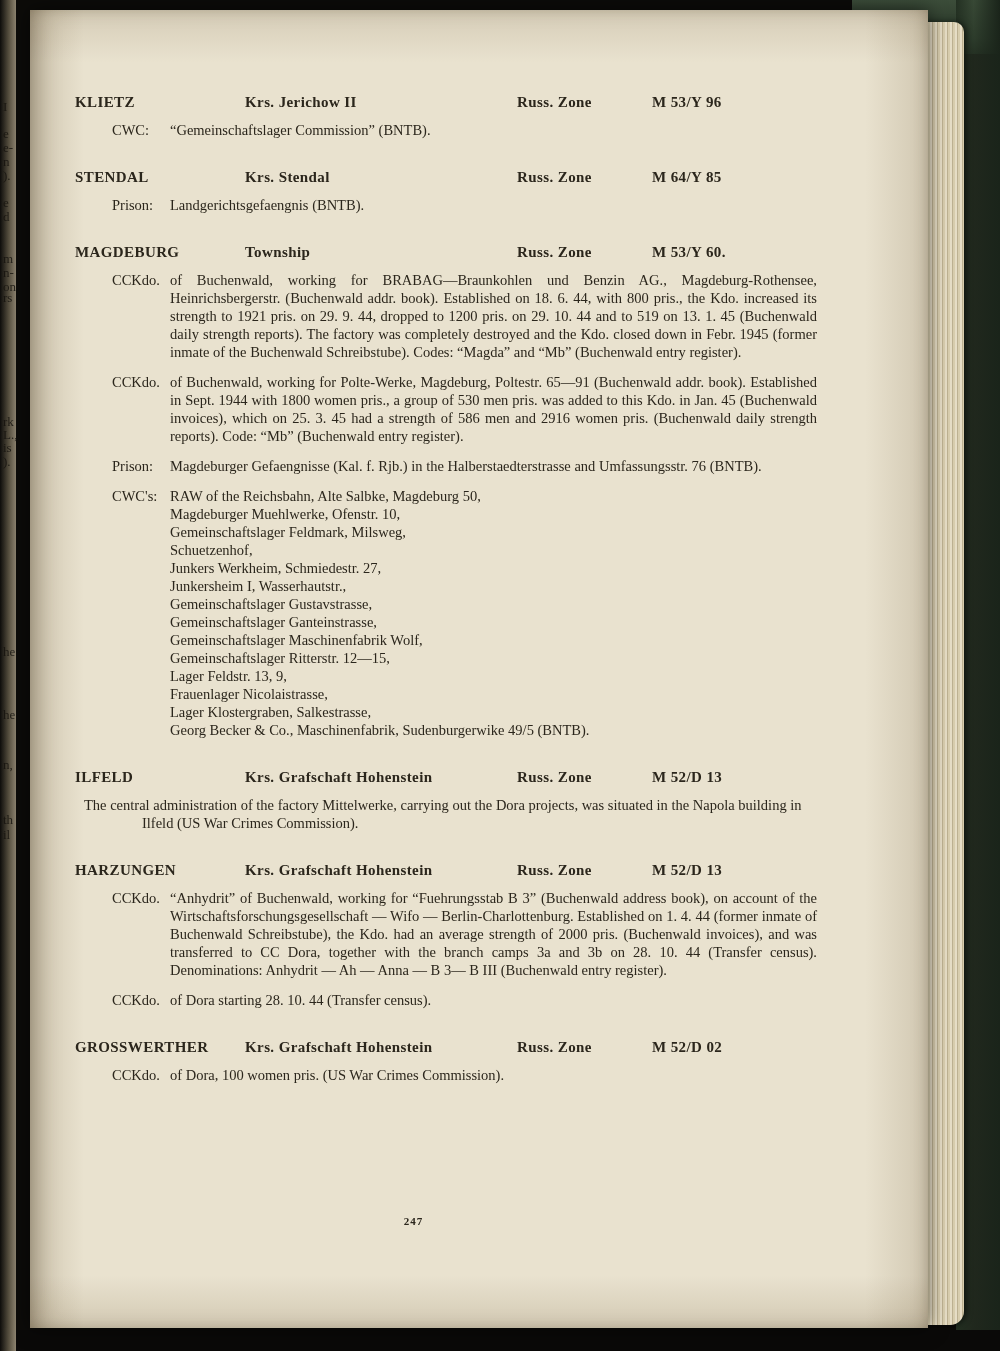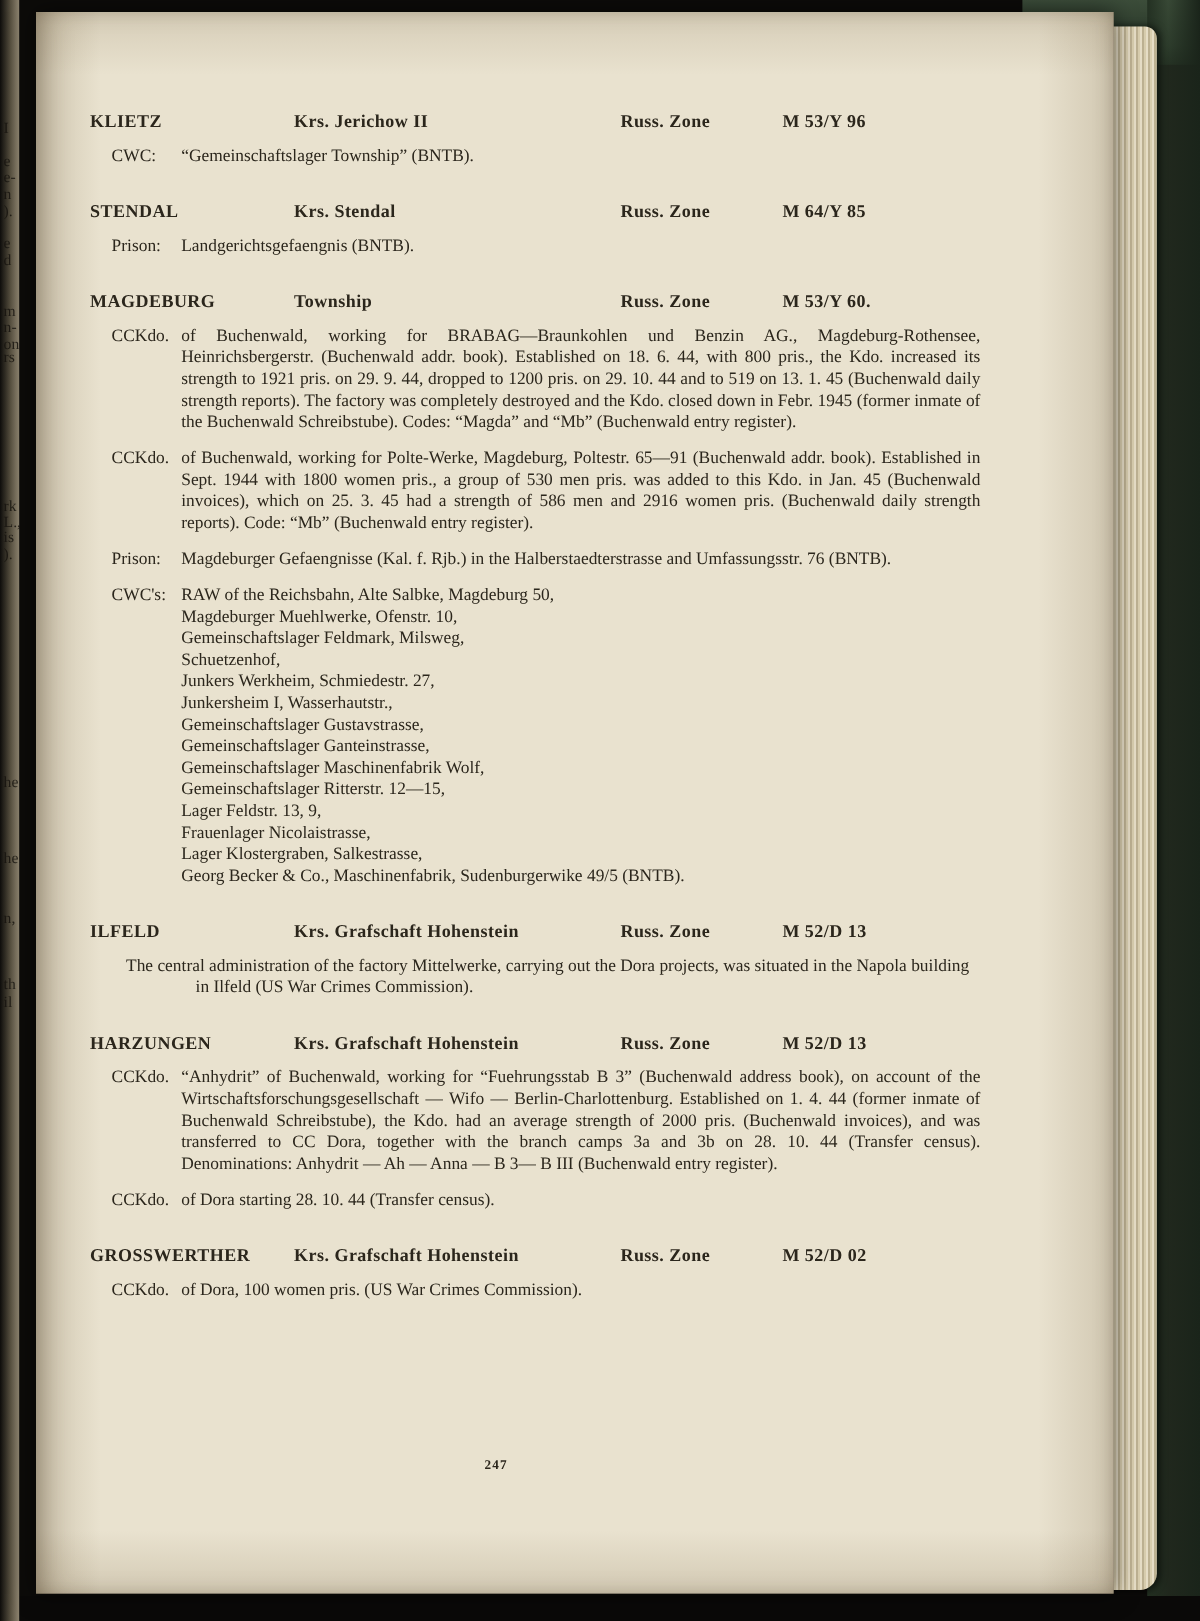--- a/index.html
+++ b/index.html
@@ -34,25 +34,25 @@
              box-shadow:0 0 18px rgba(0,0,0,.55),
                         inset 14px 0 26px -12px rgba(60,45,25,.5),
                         inset -8px 0 18px -10px rgba(60,45,25,.4);
              padding:84px 111px 0 45px;box-sizing:border-box;
              color:#2b261c;}
 
   .entry{margin-bottom:30px;}
   .entry-header{display:grid;grid-template-columns:170px 272px 135px auto;
                 font-weight:700;font-size:15px;letter-spacing:.4px;margin-bottom:10px;}
   .entry-body{font-size:14.5px;line-height:18px;}
-  .item{display:grid;grid-template-columns:58px 1fr;margin-left:18px;margin-bottom:12px;}
+  .item{display:grid;grid-template-columns:58px 1fr;margin-left:37px;margin-bottom:12px;}
   .item:last-child{margin-bottom:0;}
   .item-text{text-align:justify;}
   .item-text.list{white-space:pre-line;text-align:left;}
-  .plain-para{margin-left:30px;margin-top:4px;padding-left:58px;text-indent:-58px;
+  .plain-para{margin-left:9px;margin-top:4px;padding-left:58px;text-indent:-58px;
               font-size:14.5px;line-height:18px;}
   .page-number{position:absolute;top:1215px;left:45px;width:737px;text-align:center;
                font-size:11px;font-weight:700;letter-spacing:1px;color:#2b261c;}
 </style>
 </head>
 <body>
 
 <div id="scene">
 
   <div class="cover-top"></div>
@@ -88,21 +88,21 @@
     <section class="entry">
       <div class="entry-header">
         <span>KLIETZ</span>
         <span>Krs. Jerichow II</span>
         <span>Russ. Zone</span>
         <span>M 53/Y 96</span>
       </div>
       <div class="entry-body">
         <div class="item">
           <span class="item-label">CWC:</span>
-          <span class="item-text">“Gemeinschaftslager Township” (BNTB).</span>
+          <span class="item-text">“Gemeinschaftslager Commission” (BNTB).</span>
         </div>
       </div>
     </section>
 
     <section class="entry">
       <div class="entry-header">
         <span>STENDAL</span>
         <span>Krs. Stendal</span>
         <span>Russ. Zone</span>
         <span>M 64/Y 85</span>

